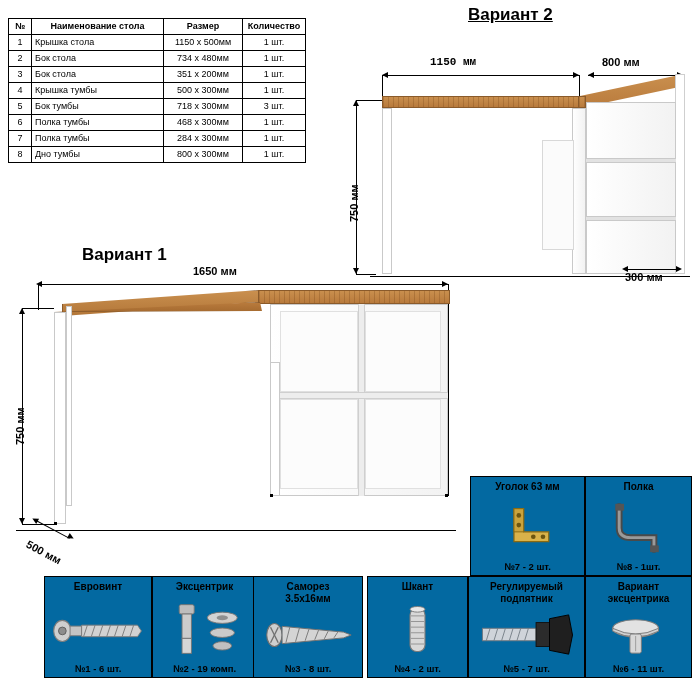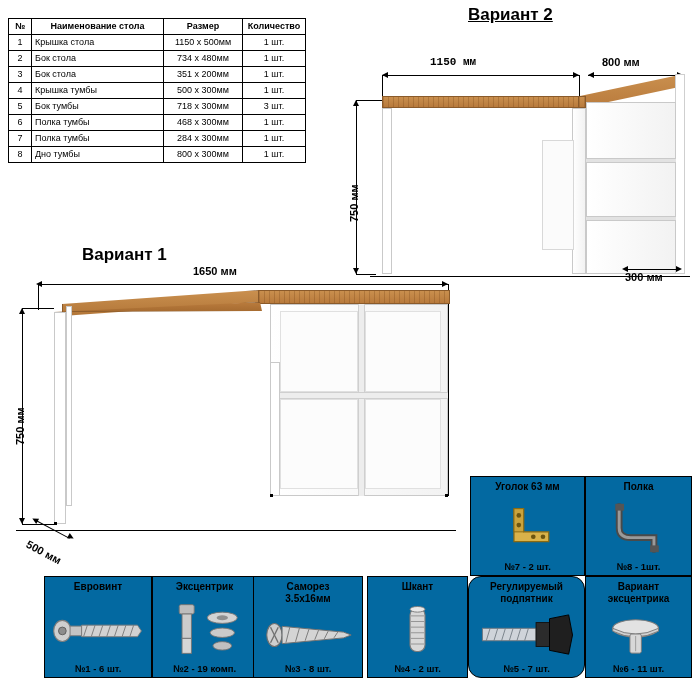--- a/index.html
+++ b/index.html
@@ -336,21 +336,21 @@
           <line x1="43" y1="36" x2="57" y2="36"></line>
         <line x1="43" y1="42" x2="57" y2="42"></line>
           <line x1="43" y1="48" x2="57" y2="48"></line>
       </g>
       <ellipse cx="50" cy="11" rx="8" ry="3" fill="#e8e8e8" stroke="#7a7a7a" stroke-width="1"></ellipse>
     </svg>
   </div>
   <div class="hw-qty">№4 - 2 шт.</div>
 </div>
 
-<div class="hwbox" style="left:468px;top:576px;width:117px;height:102px;border-radius:13px;">
+<div class="hwbox" style="left:468px;top:576px;width:117px;height:102px;">
   <div class="hw-title" style="white-space:pre-line;">Регулируемый
 подпятник</div>
   <div class="hw-art" style="top:34px;">
     <svg viewBox="0 0 120 50" width="100%" height="100%" preserveAspectRatio="xMidYMid meet">
       <rect x="14" y="18" width="56" height="13" fill="#cfd4da" stroke="#6f7880" stroke-width="1"></rect>
       <g stroke="#6f7880" stroke-width="0.9">
         <line x1="22" y1="18" x2="18" y2="31"></line>
           <line x1="30" y1="18" x2="26" y2="31"></line>
         <line x1="38" y1="18" x2="34" y2="31"></line>
           <line x1="46" y1="18" x2="42" y2="31"></line>

